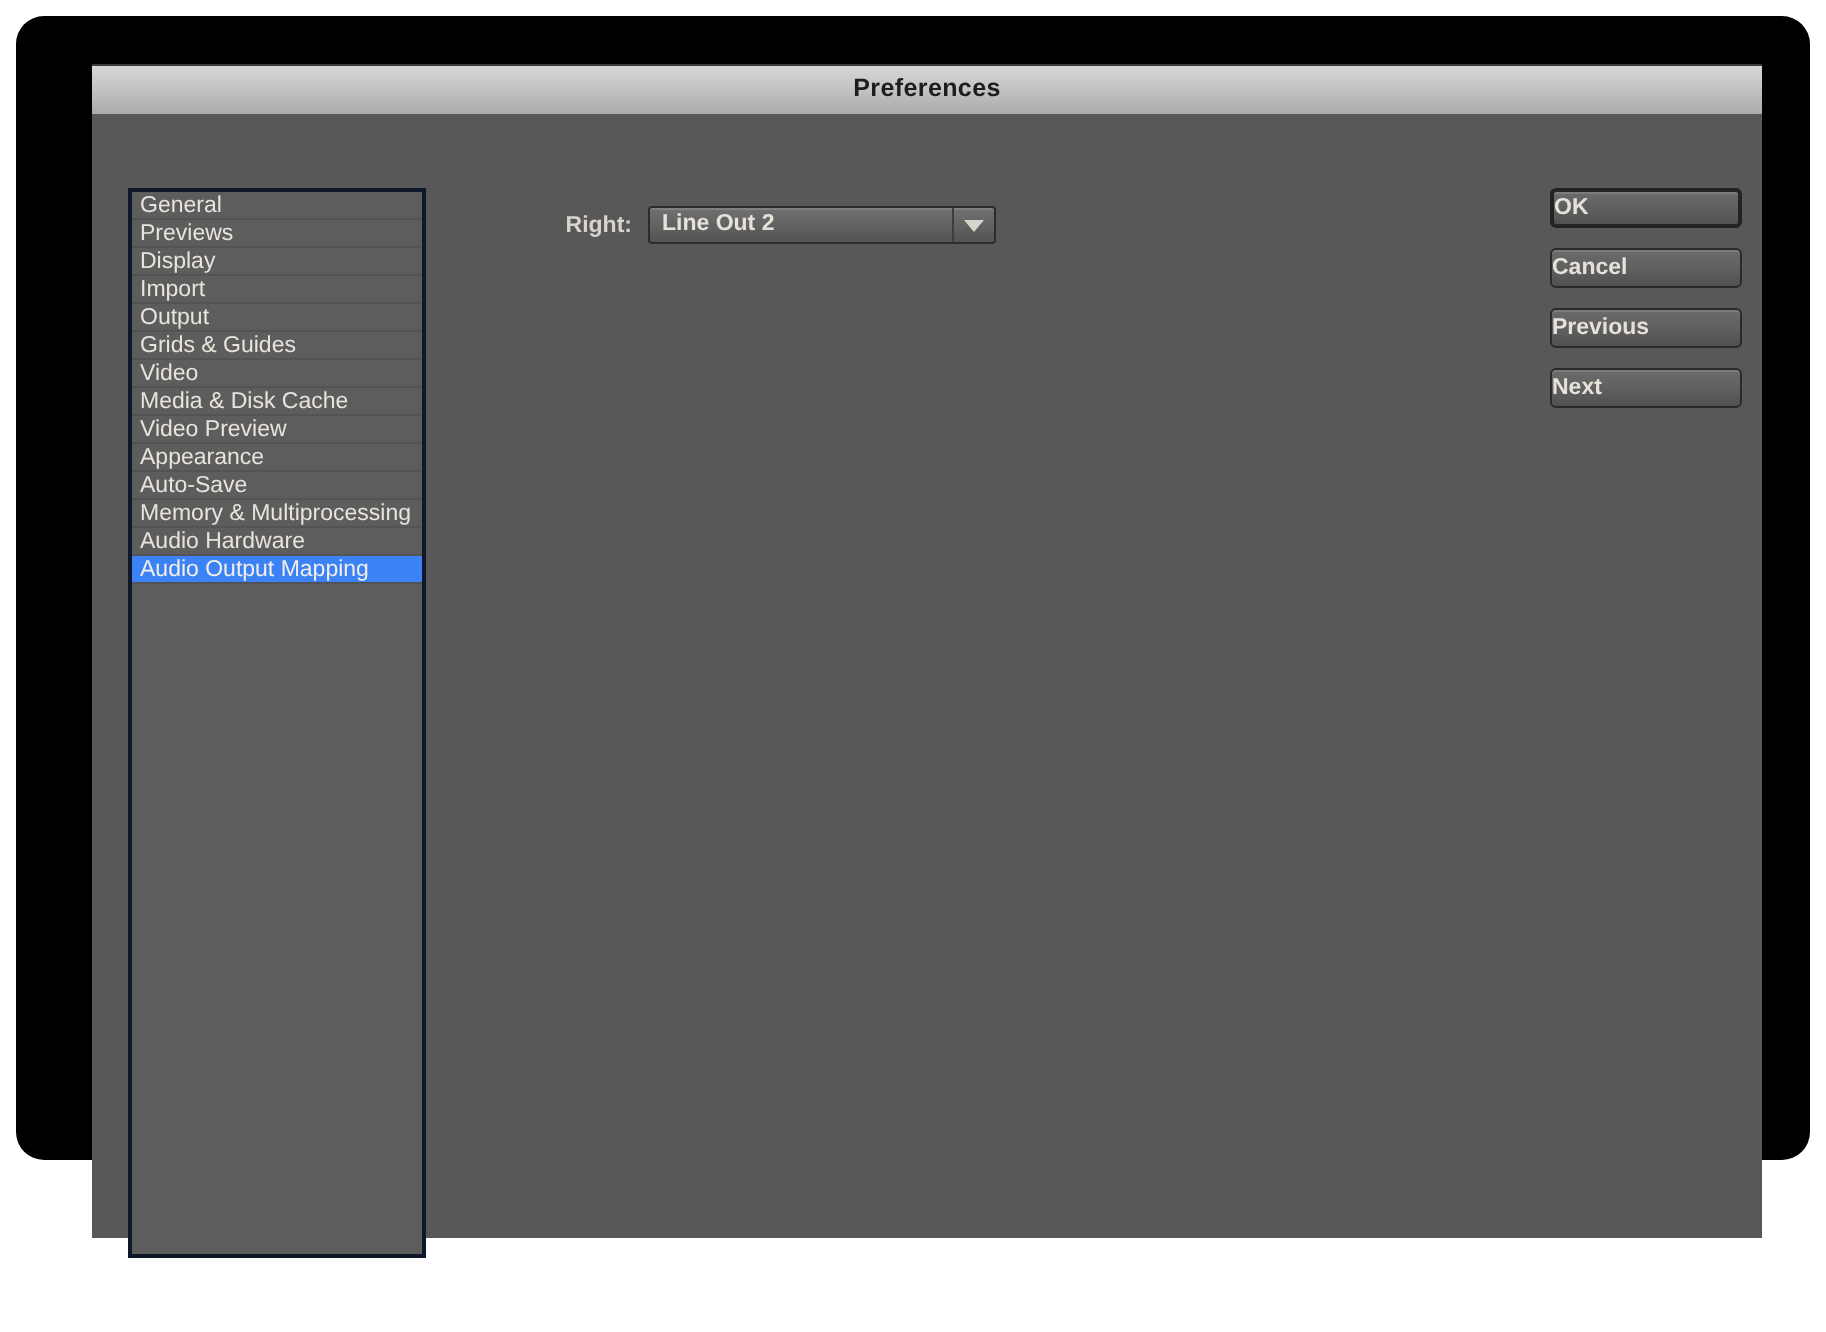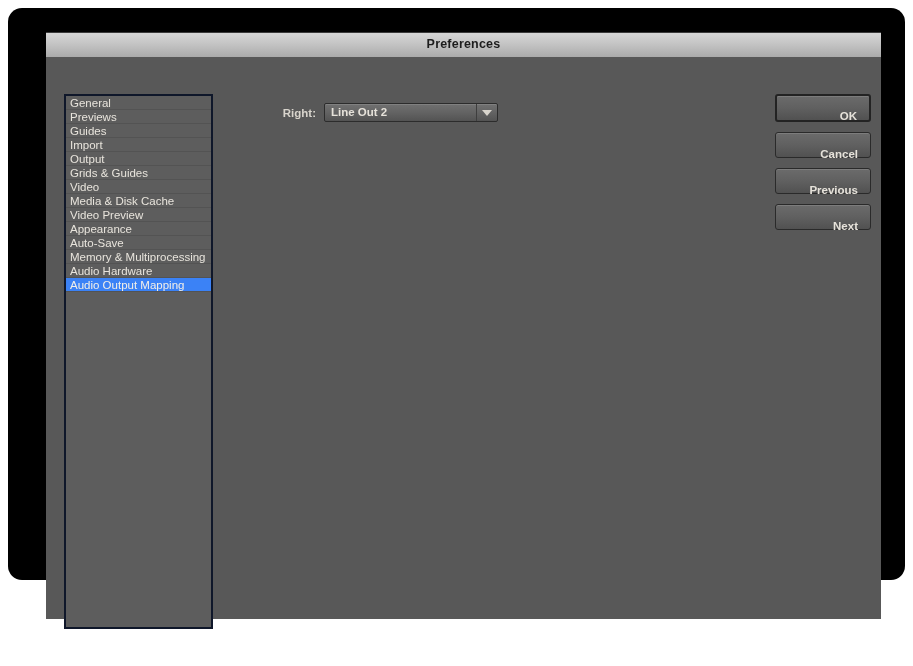--- a/index.html
+++ b/index.html
@@ -163,24 +163,24 @@
     height: 20px;
     margin-bottom: 10px;
     background: linear-gradient(to bottom, #6b6b6b 0%, #606060 50%, #515151 100%);
     border: 1px solid #2a2a2a;
     border-radius: 3px;
     box-sizing: border-box;
     font-family: "Liberation Sans", sans-serif;
     font-size: 11.5px;
     font-weight: bold;
     color: #e6e2da;
-    text-align: right;
+    text-align: left;
     line-height: 18px;
     box-shadow: inset 0 1px 0 rgba(255,255,255,.12);
-    padding: 12px;
+    padding: 0;
     cursor: default;
   }
   .dialog-button.default-button {
     border: 2px solid #232323;
     line-height: 16px;
   }
 </style>
 </head>
 <body>
 
@@ -190,21 +190,21 @@
 
     <div id="title-bar">
       <div id="title-bar-text">Preferences</div>
     </div>
 
     <div id="dialog-body">
 
       <div id="category-list">
           <div class="category-item">General</div>
           <div class="category-item">Previews</div>
-          <div class="category-item">Guides</div>
+          <div class="category-item">Display</div>
           <div class="category-item">Import</div>
           <div class="category-item">Output</div>
           <div class="category-item">Grids &amp; Guides</div>
           <div class="category-item">Video</div>
           <div class="category-item">Media &amp; Disk Cache</div>
           <div class="category-item">Video Preview</div>
           <div class="category-item">Appearance</div>
           <div class="category-item">Auto-Save</div>
           <div class="category-item">Memory &amp; Multiprocessing</div>
           <div class="category-item">Audio Hardware</div>

